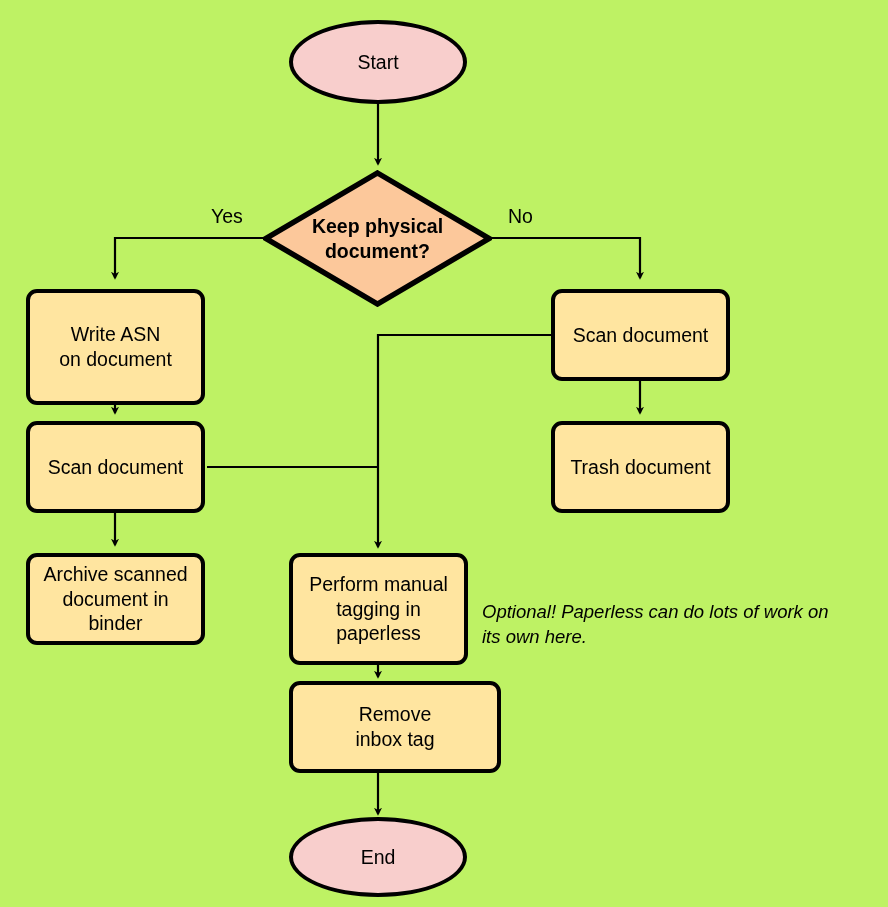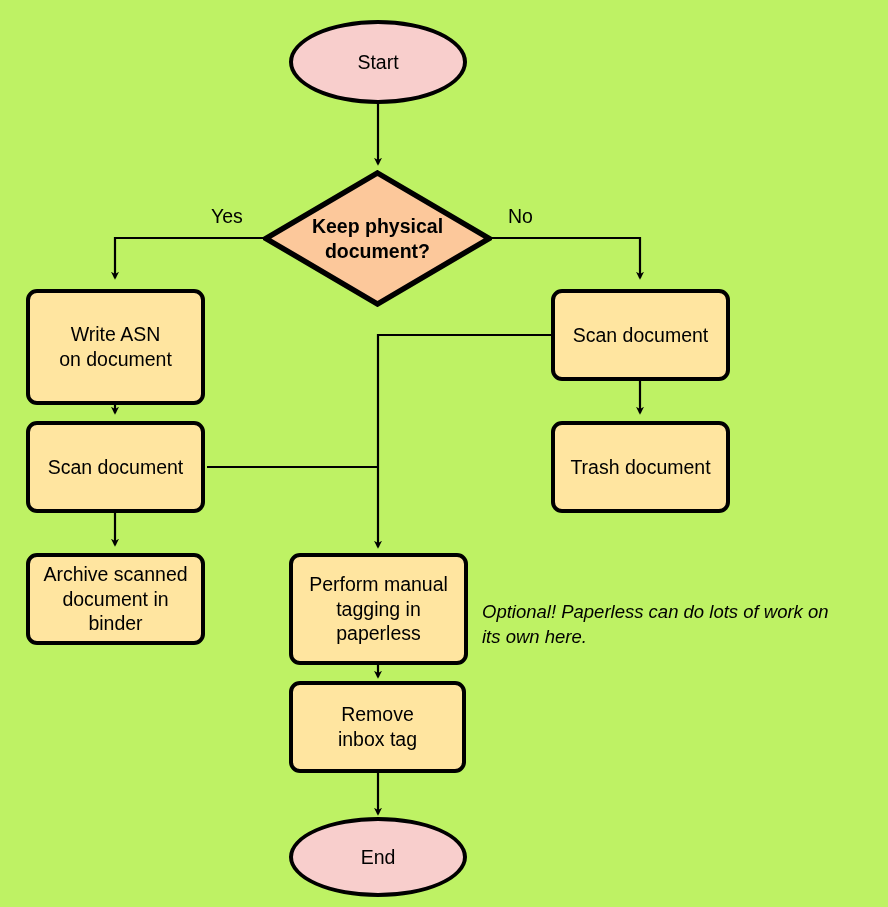--- a/index.html
+++ b/index.html
@@ -161,21 +161,21 @@
   <div class="node process" style="left:551px; top:421px; width:179px; height:92px;">
     <span class="label">Trash document</span>
   </div>
 
   <div class="node process" style="left:289px; top:553px; width:179px; height:112px;">
     <span class="label">Perform manual
 tagging in
 paperless</span>
   </div>
 
-  <div class="node process" style="left:289px; top:681px; width:177px; height:92px;">
+  <div class="node process" style="left:289px; top:681px; width:212px; height:92px;">
     <span class="label">Remove
 inbox tag</span>
   </div>
 
   <div class="node terminal" style="left:289px; top:817px; width:178px; height:80px;align-items:center;">
     <span class="label">End</span>
   </div>
 
   <div class="edge-label" style="left:211px; top:205px;">Yes</div>
 

